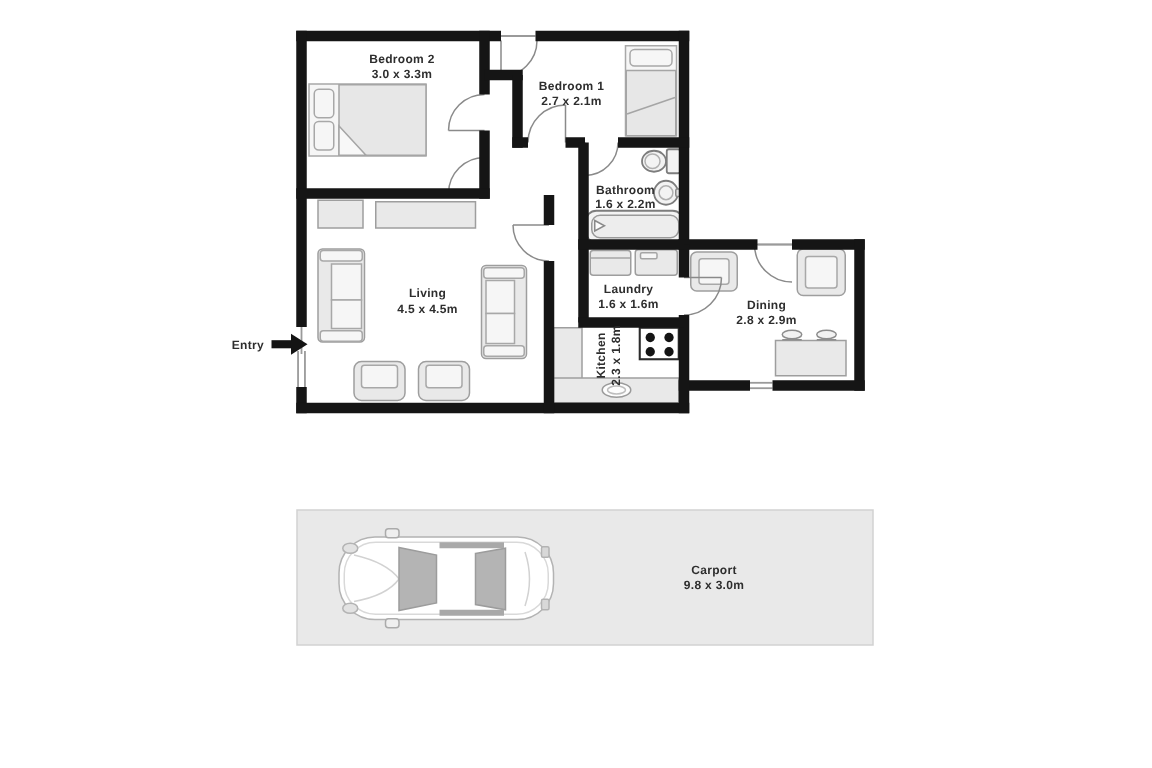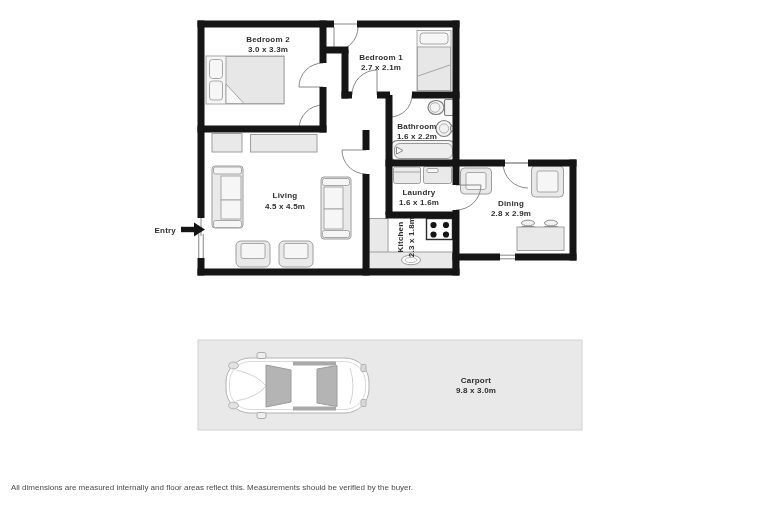--- a/index.html
+++ b/index.html
@@ -225,15 +225,14 @@
         <rect x="361" y="399.5" width="5" height="7" rx="1" fill="#d8d8d8" stroke="#b3b3b3"></rect>
       </g>
       <g>
         <text class="room-name" x="476" y="382.5" text-anchor="middle">Carport</text>
         <text class="room-dims" x="476" y="392.5" text-anchor="middle">9.8 x 3.0m</text>
       </g>
     </g>
   </svg>
 
   <div id="disclaimer">
-    <div>All dimensions are measured internally and floor areas reflect this. Measurements should be verified by the buyer.</div>
   </div>
 </div>
 
 </body></html>

